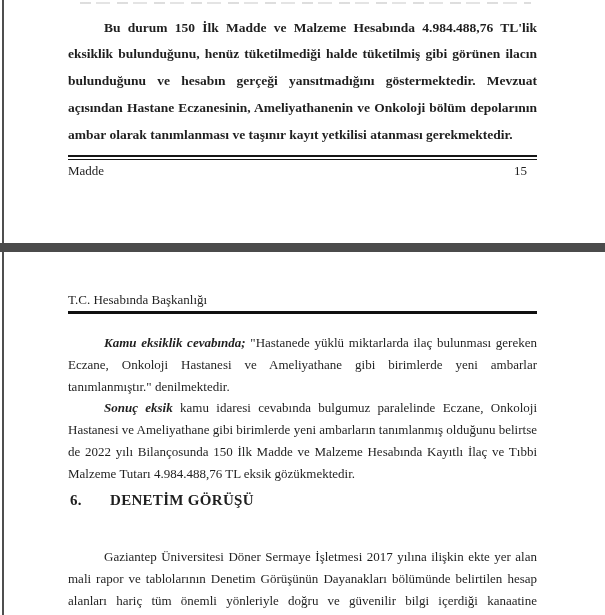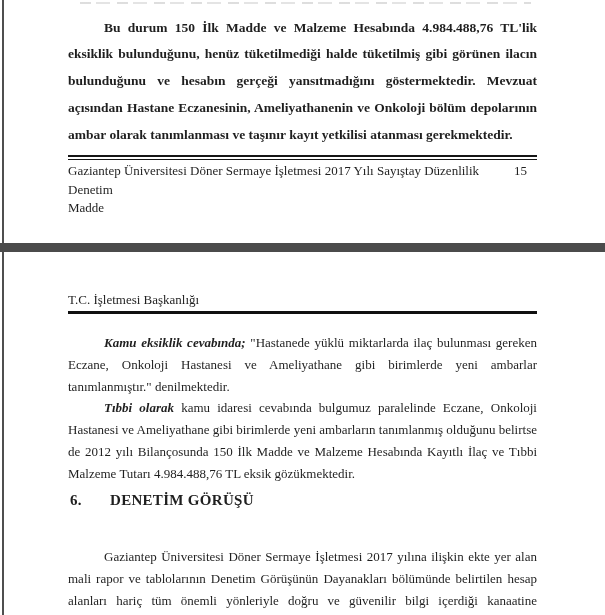--- a/index.html
+++ b/index.html
@@ -79,36 +79,35 @@
 
 <div class="left-edge"></div>
 <div class="remnant"></div>
 
 <p class="para p1-body">Bu durum 150 İlk Madde ve Malzeme Hesabında 4.984.488,76 TL'lik eksiklik bulunduğunu, henüz tüketilmediği halde tüketilmiş gibi görünen ilacın bulunduğunu ve hesabın gerçeği yansıtmadığını göstermektedir. Mevzuat açısından Hastane Eczanesinin, Ameliyathanenin ve Onkoloji bölüm depolarının ambar olarak tanımlanması ve taşınır kayıt yetkilisi atanması gerekmektedir.</p>
 
 <div class="footer-rule"></div>
 
 <div class="footer-row">
   <div class="footer-title">
-    <span>Gaziantep Üniversitesi Döner Sermaye İşletmesi 2017 Yılı Sayıştay Düzenlilik Denetim</span>
     <span>Madde</span>
   </div>
   <div class="page-num">15</div>
 </div>
 
 <div class="separator-band"></div>
 
-<div class="p2-header">T.C. İşletmesi Başkanlığı</div>
+<div class="p2-header">T.C. Hesabında Başkanlığı</div>
 <div class="p2-header-rule"></div>
 
 <p class="para p2-para p2-resp">
   <span class="lead">Kamu eksiklik cevabında;</span><span> "Hastanede yüklü miktarlarda ilaç bulunması gereken Eczane, Onkoloji Hastanesi ve Ameliyathane gibi birimlerde yeni ambarlar tanımlanmıştır." denilmektedir.</span>
 </p>
 
 <p class="para p2-para p2-conc">
-  <span class="lead">Tıbbi olarak</span><span> kamu idaresi cevabında bulgumuz paralelinde Eczane, Onkoloji Hastanesi ve Ameliyathane gibi birimlerde yeni ambarların tanımlanmış olduğunu belirtse de 2012 yılı Bilançosunda 150 İlk Madde ve Malzeme Hesabında Kayıtlı İlaç ve Tıbbi Malzeme Tutarı 4.984.488,76 TL eksik gözükmektedir.</span>
+  <span class="lead">Sonuç eksik</span><span> kamu idaresi cevabında bulgumuz paralelinde Eczane, Onkoloji Hastanesi ve Ameliyathane gibi birimlerde yeni ambarların tanımlanmış olduğunu belirtse de 2022 yılı Bilançosunda 150 İlk Madde ve Malzeme Hesabında Kayıtlı İlaç ve Tıbbi Malzeme Tutarı 4.984.488,76 TL eksik gözükmektedir.</span>
 </p>
 
 <div class="section-heading">
   <span class="num">6.</span><span>DENETİM GÖRÜŞÜ</span>
 </div>
 
 <p class="para p2-para p2-opinion">Gaziantep Üniversitesi Döner Sermaye İşletmesi 2017 yılına ilişkin ekte yer alan mali rapor ve tablolarının Denetim Görüşünün Dayanakları bölümünde belirtilen hesap alanları hariç tüm önemli yönleriyle doğru ve güvenilir bilgi içerdiği kanaatine varılmıştır.</p>
 
 </body></html>

